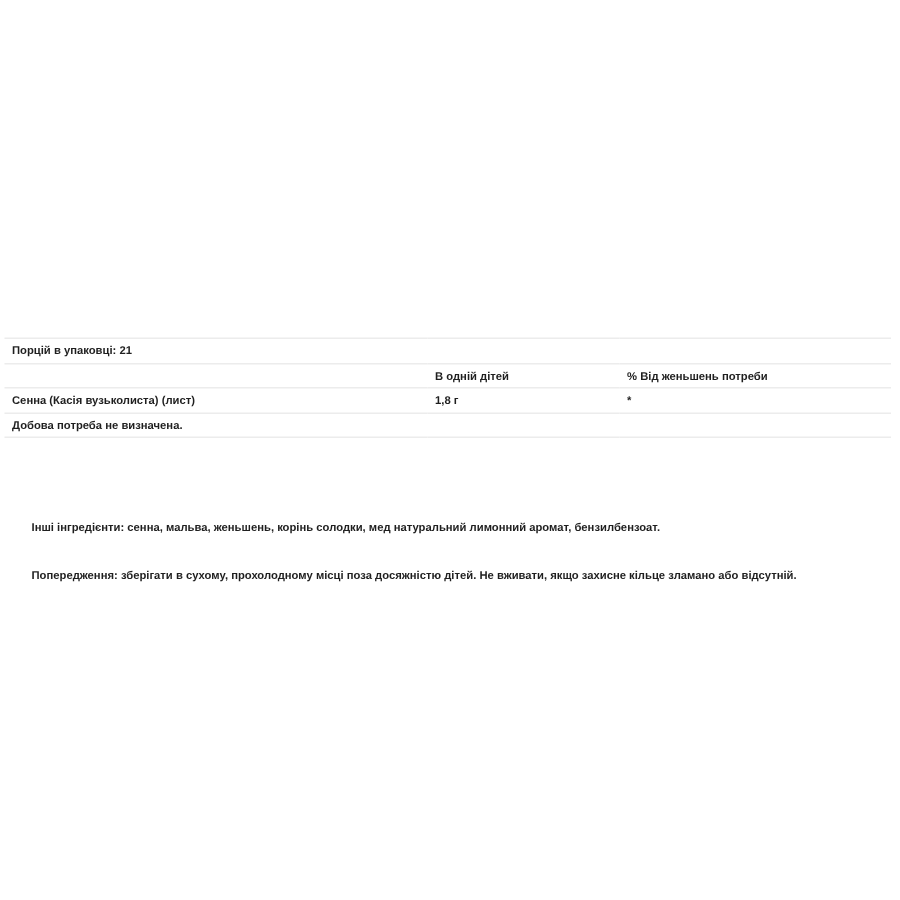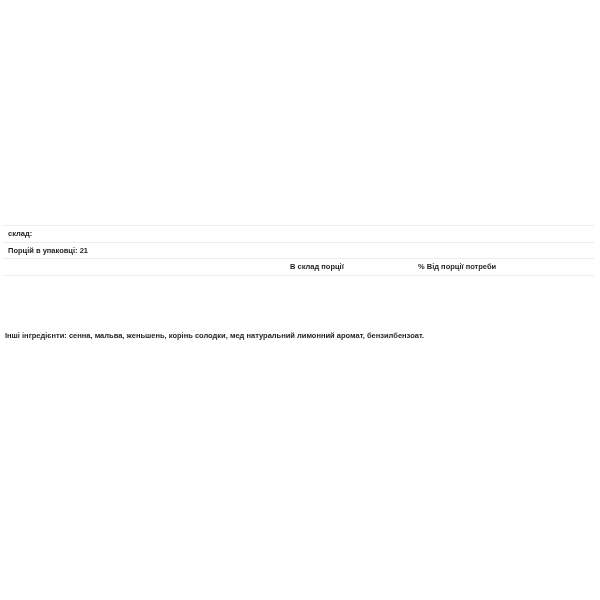--- a/index.html
+++ b/index.html
@@ -37,40 +37,46 @@
     .c1 { width: 277px; }
     .c2 { width: 123px; }
     .c3 { }
     .notes {
       position: absolute;
       left: 5px;
       top: 331px;
       width: 590px;
     }
     .notes p {
-      margin: 0;
+      margin: 16px;
       height: 16px;
       line-height: 10px;
       white-space: nowrap;
     }
   </style>
 </head>
 <body>
 
 <table class="facts">
   <tbody>
-      <tr>
-    <td colspan="3">склад:</td>
-  </tr>
   <tr>
     <td colspan="3">Порцій в упаковці: 21</td>
   </tr>
   <tr>
     <td class="c1"></td>
-    <td class="c2">В склад порції</td>
-    <td class="c3">% Від порції потреби</td>
+    <td class="c2">В одній дітей</td>
+    <td class="c3">% Від женьшень потреби</td>
+  </tr>
+  <tr>
+    <td class="c1">Сенна (Касія вузьколиста) (лист)</td>
+    <td class="c2">1,8 г</td>
+    <td class="c3">*</td>
+  </tr>
+  <tr>
+    <td colspan="3">Добова потреба не визначена.</td>
   </tr>
 </tbody>
   </table>
 
 <div class="notes">
   <p>Інші інгредієнти: сенна, мальва, женьшень, корінь солодки, мед натуральний лимонний аромат, бензилбензоат.</p>
+  <p>Попередження: зберігати в сухому, прохолодному місці поза досяжністю дітей. Не вживати, якщо захисне кільце зламано або відсутній.</p>
 </div>
 
 </body></html>

